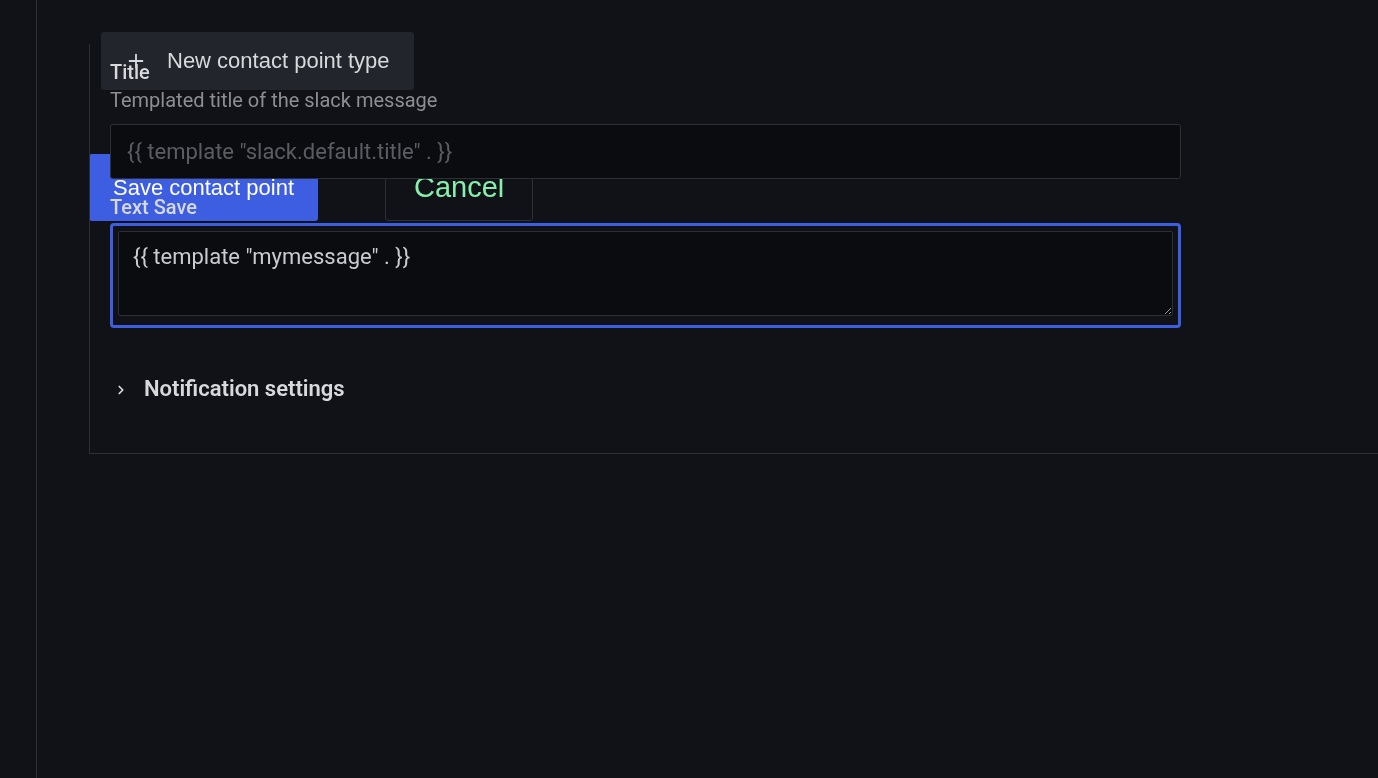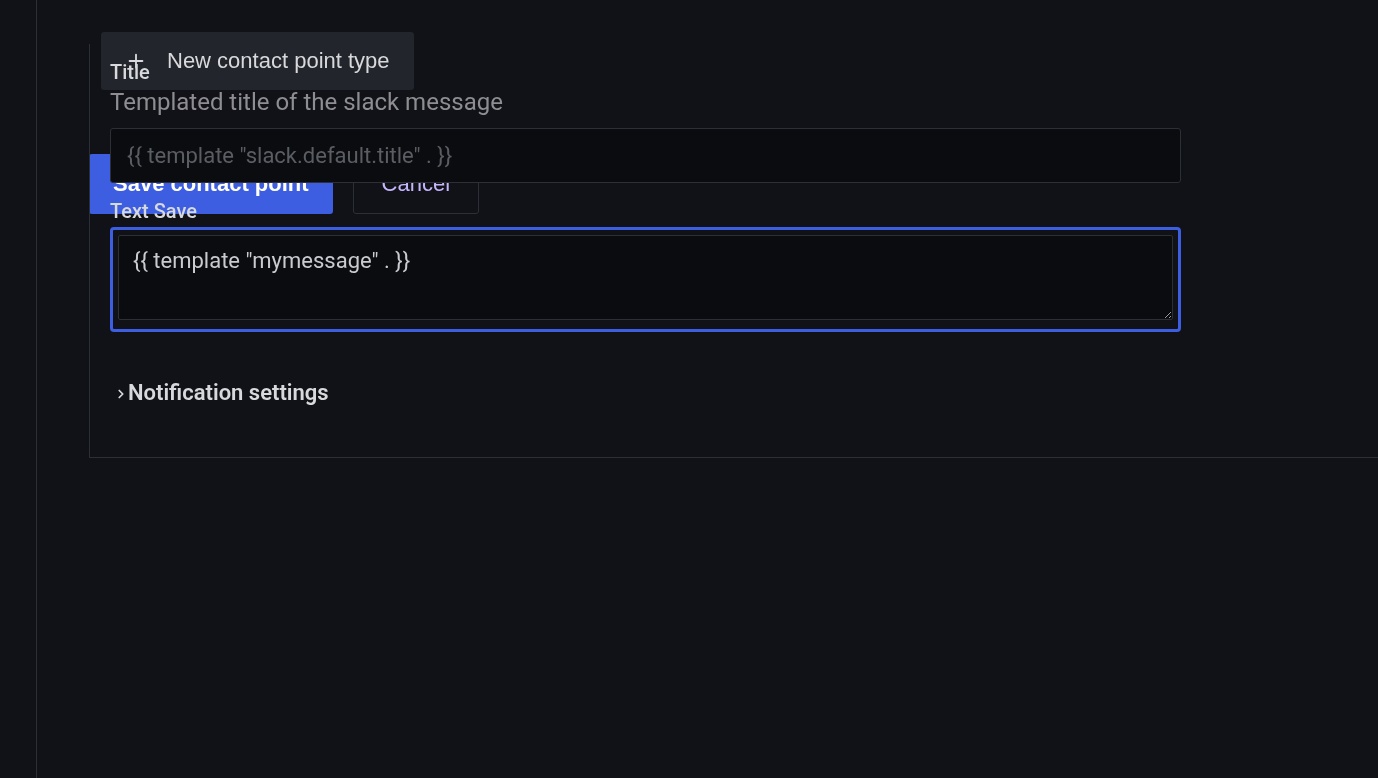--- a/index.html
+++ b/index.html
@@ -37,21 +37,21 @@
       padding: 16px 20px 0 20px;
     }
     .field-label {
       color: #d8d9dc;
       font-size: 20px;
       font-weight: 500;
       margin-bottom: 4px;
     }
     .field-description {
       color: #8e8e92;
-      font-size: 24px;
+      font-size: 20px;
       margin-bottom: 12px;
     }
     .text-input {
       width: 1071px;
       background: #0b0c0f;
       border: 1px solid #2c2f36;
       border-radius: 3px;
       padding: 14px 16px;
       font-size: 22px;
       color: #8a8d92;
@@ -76,20 +76,21 @@
       padding: 12px 14px;
       font-size: 22px;
       color: #c9cbd0;
       font-family: inherit;
       resize: both;
       outline: none;
     }
     .collapsible-section {
       display: flex;
       align-items: center;
+      gap: 16px;
       padding: 48px 20px 0 24px;
       cursor: pointer;
     }
     .chevron-icon {
       width: 14px;
       height: 14px;
       display: inline-block;
     }
     .chevron-icon svg {
       width: 100%;
@@ -132,32 +133,33 @@
       margin-left: 52px;
       margin-top: 64px;
     }
     .primary-button {
       background: #3d5ee0;
       border: none;
       border-radius: 3px;
       padding: 16px 24px;
       color: #ffffff;
       font-size: 22px;
-      font-weight: 700;
+      font-weight: 400;
       cursor: pointer;
     }
     .outline-button {
       background: transparent;
       border: 1px solid #2c2f36;
       border-radius: 3px;
       padding: 16px 28px;
-      color: #c4b5fd;
-      font-size: 22px;
+      color: #86efac;
+      font-size: 29px;
       font-weight: 500;
       cursor: pointer;
+      margin-left: 47px;
     }
   </style>
 </head>
 <body>
 
 <div class="outer-container">
   <div class="form-panel">
 
     <div class="field-group">
       <div class="field-label">Title</div>

